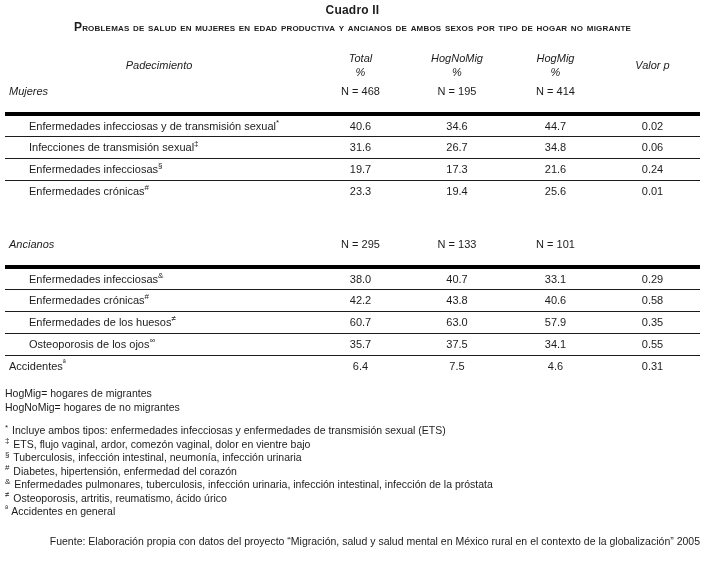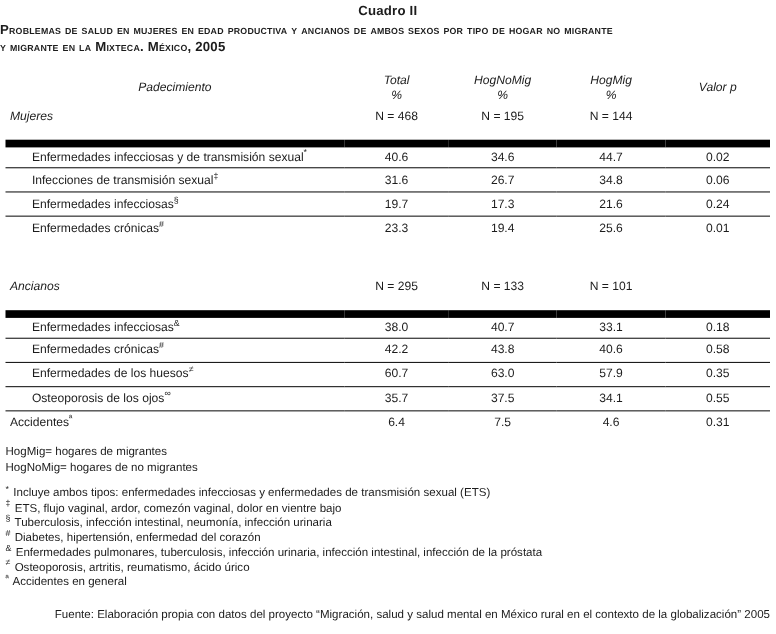--- a/index.html
+++ b/index.html
@@ -19,21 +19,21 @@
 
   
   .caption-label {
     text-align: center;
     font-weight: bold;
     font-size: 12px;
     padding-top: 3px;
     letter-spacing: 0.2px;
   }
   .main-title {
-    text-align: left;
+    text-align: center;
     font-weight: bold;
     font-variant: small-caps;
     font-size: 12px;
     line-height: 15px;
     margin-top: 3px;
     letter-spacing: 0.2px;
   }
 
   
   table.stat-table {
@@ -55,21 +55,21 @@
     vertical-align: middle;
     height: 36px;
     padding-bottom: 4px;
   }
   .hdr-stack { line-height: 14px; }
 
   tr.section-row td {
     height: 27px;
     vertical-align: bottom;
     padding-bottom: 15px;
-    border-bottom: 7px solid #000000;
+    border-bottom: 4px solid #000000;
     text-align: center;
     margin-left: 34px;
   }
   tr.section-row td.section-name {
     text-align: left;
     font-style: italic;
     padding-left: 4px;
   }
 
   tr.data-row td {
@@ -115,21 +115,20 @@
 </style>
 </head>
 <body>
 
 <div class="page">
 
   <div class="caption-label">Cuadro II</div>
 
   <div class="main-title">
     <div>Problemas de salud en mujeres en edad productiva y ancianos de ambos sexos por tipo de hogar no migrante</div>
-    <div>y migrante en la Mixteca. México, 2005</div>
   </div>
 
   <table class="stat-table">
     <colgroup>
       <col class="c-label">
         <col class="c-total">
         <col class="c-hognomig">
         <col class="c-hogmig">
         <col class="c-valorp">
     </colgroup>
@@ -158,21 +157,21 @@
         </td>
         <td>
           <div class="hdr-stack"><span>Valor p</span></div>
         </td>
       </tr>
 
     <tr class="section-row">
           <td class="section-name">Mujeres</td>
           <td>N = 468</td>
           <td>N = 195</td>
-          <td>N = 144</td>
+          <td>N = 414</td>
           <td></td>
         </tr>
         <tr class="data-row">
           <td class="row-label"><span>Enfermedades infecciosas y de transmisión sexual</span><sup class="marker">*</sup></td>
           <td>40.6</td>
           <td>34.6</td>
           <td>44.7</td>
           <td>0.02</td>
         </tr>
         <tr class="data-row">
@@ -204,21 +203,21 @@
           <td>N = 295</td>
           <td>N = 133</td>
           <td>N = 101</td>
           <td></td>
         </tr>
         <tr class="data-row">
           <td class="row-label"><span>Enfermedades infecciosas</span><sup class="marker">&amp;</sup></td>
           <td>38.0</td>
           <td>40.7</td>
           <td>33.1</td>
-          <td>0.18</td>
+          <td>0.29</td>
         </tr>
         <tr class="data-row">
           <td class="row-label"><span>Enfermedades crónicas</span><sup class="marker">#</sup></td>
           <td>42.2</td>
           <td>43.8</td>
           <td>40.6</td>
           <td>0.58</td>
         </tr>
         <tr class="data-row">
           <td class="row-label"><span>Enfermedades de los huesos</span><sup class="marker">≠</sup></td>

